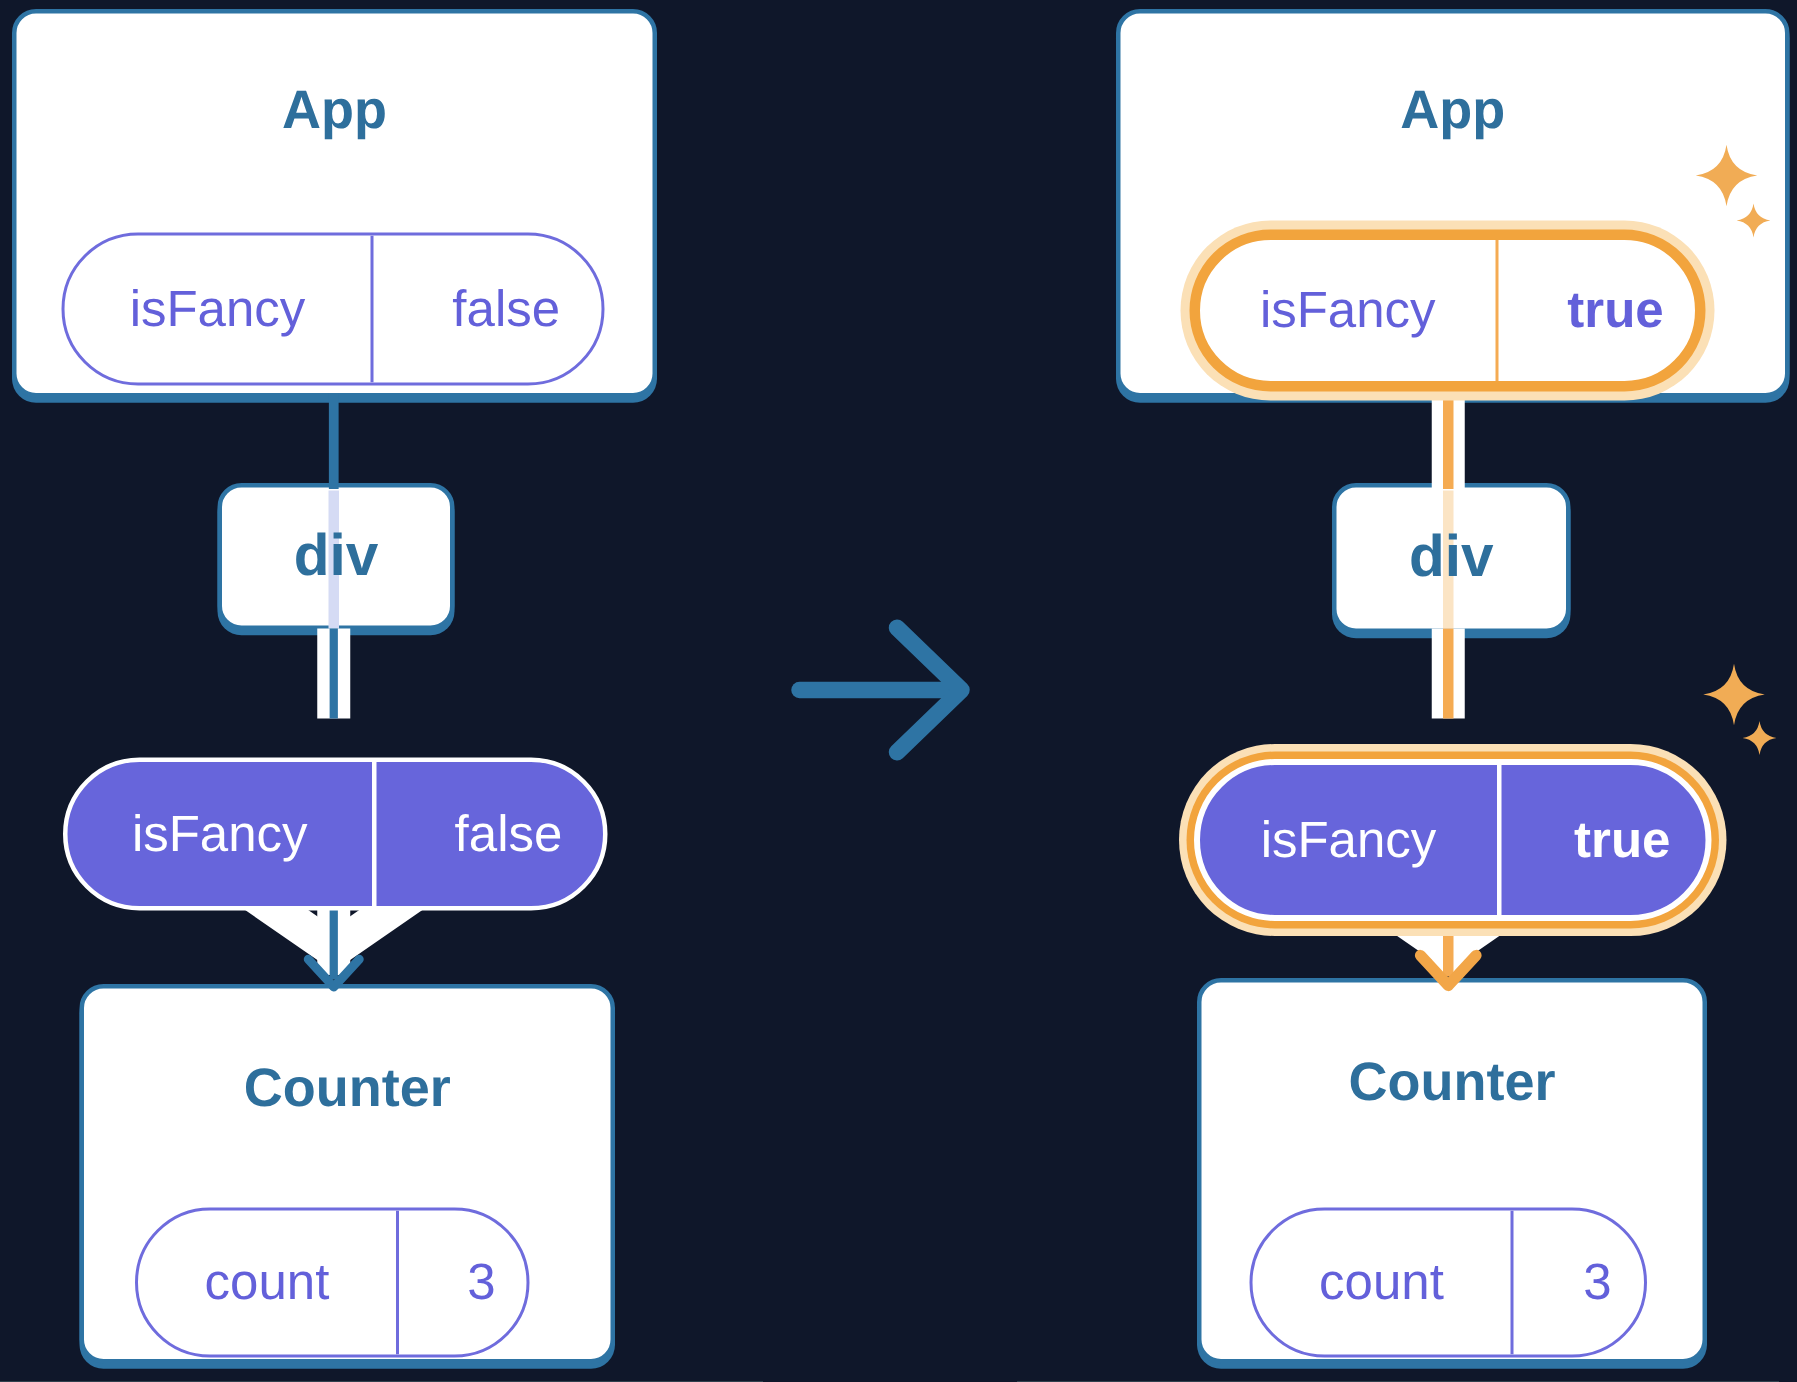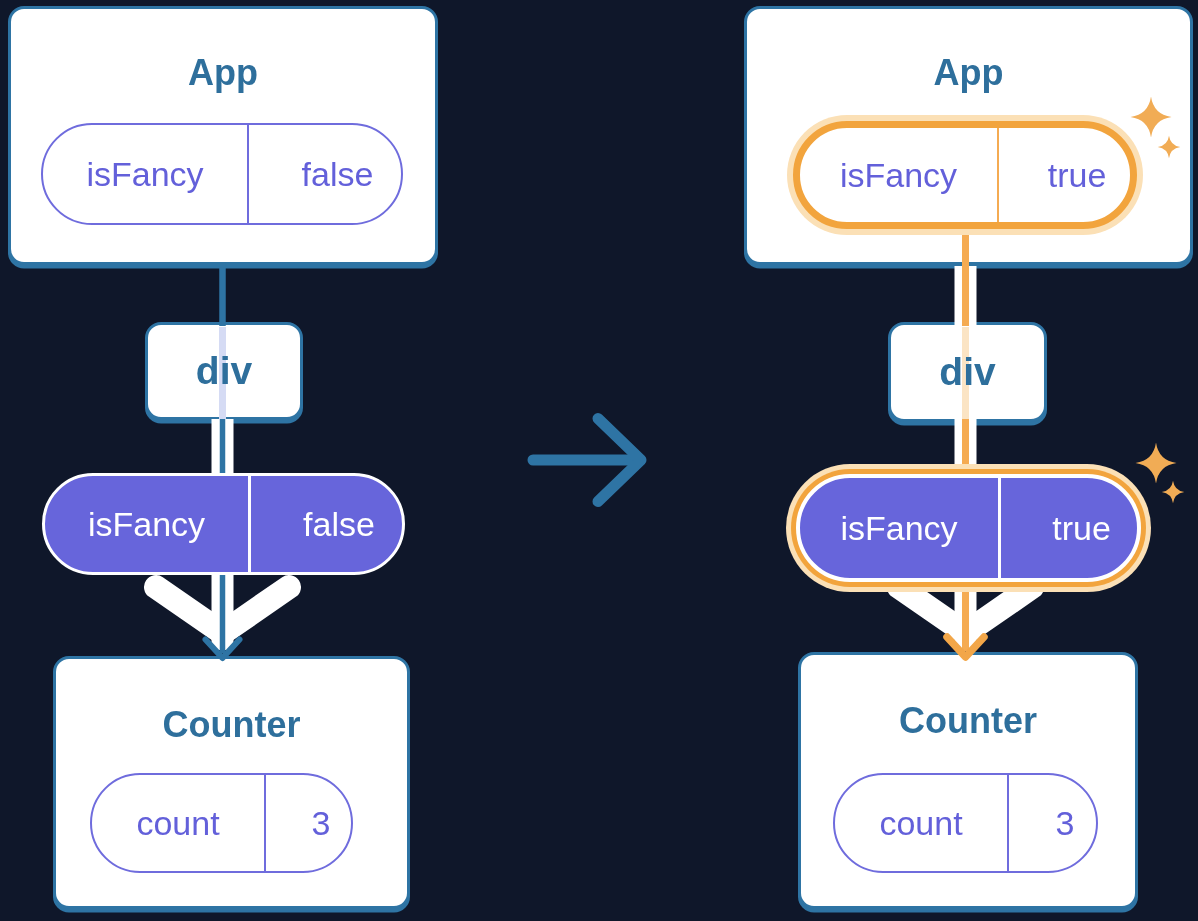--- a/index.html
+++ b/index.html
@@ -13,42 +13,42 @@
   }
   .flow-layer{position:absolute;inset:0;width:100%;height:100%;z-index:2;pointer-events:none;}
   .label{
     position:absolute;z-index:3;display:flex;align-items:center;justify-content:center;
     color:#2E6F9C;font-weight:600;
   }
   .title{font-size:36px;}
   .divlabel{font-size:39px;}
   .pill{
     position:absolute;z-index:3;display:flex;box-sizing:border-box;
-    border-radius:70px;overflow:hidden;
+    border-radius:70px;overflow:hidden;margin-top:32px;
   }
   .seg{
     display:flex;align-items:center;justify-content:center;height:100%;
     font-size:34px;box-sizing:border-box;
   }
   .seg.rest{flex:1;padding-left:25px;}
   .outline{background:#fff;border:2.5px solid #6F6CDD;color:#6360DA;}
   .outline .seg + .seg{border-left:2.5px solid #6F6CDD;}
   .solid{background:#6765DB;border:3.5px solid #fff;color:#fff;}
   .solid .seg + .seg{border-left:3px solid #fff;}
   .hl-outline{
     background:#fff;border:7px solid #F2A43D;color:#6360DA;
     box-shadow:0 0 0 6px #FBE0B6;
   }
   .hl-outline .seg + .seg{border-left:2.5px solid #F5AB52;}
   .hl-solid{
     background:#6765DB;border:4px solid #fff;color:#fff;
     box-shadow:0 0 0 5px #F2A43D,0 0 0 10px #FBE0B6;
   }
   .hl-solid .seg + .seg{border-left:3px solid #fff;}
-  .bold{font-weight:400;}
+  .bold{font-weight:700;}
 </style>
 </head>
 <body>
 
 <div class="stage">
 
   <div>
     <div class="card" style="left:8px;top:6px;width:430px;height:259px;"></div>
     <div class="card" style="left:145px;top:322px;width:158px;height:98px;"></div>
     <div class="card" style="left:53px;top:656px;width:357px;height:253px;"></div>

